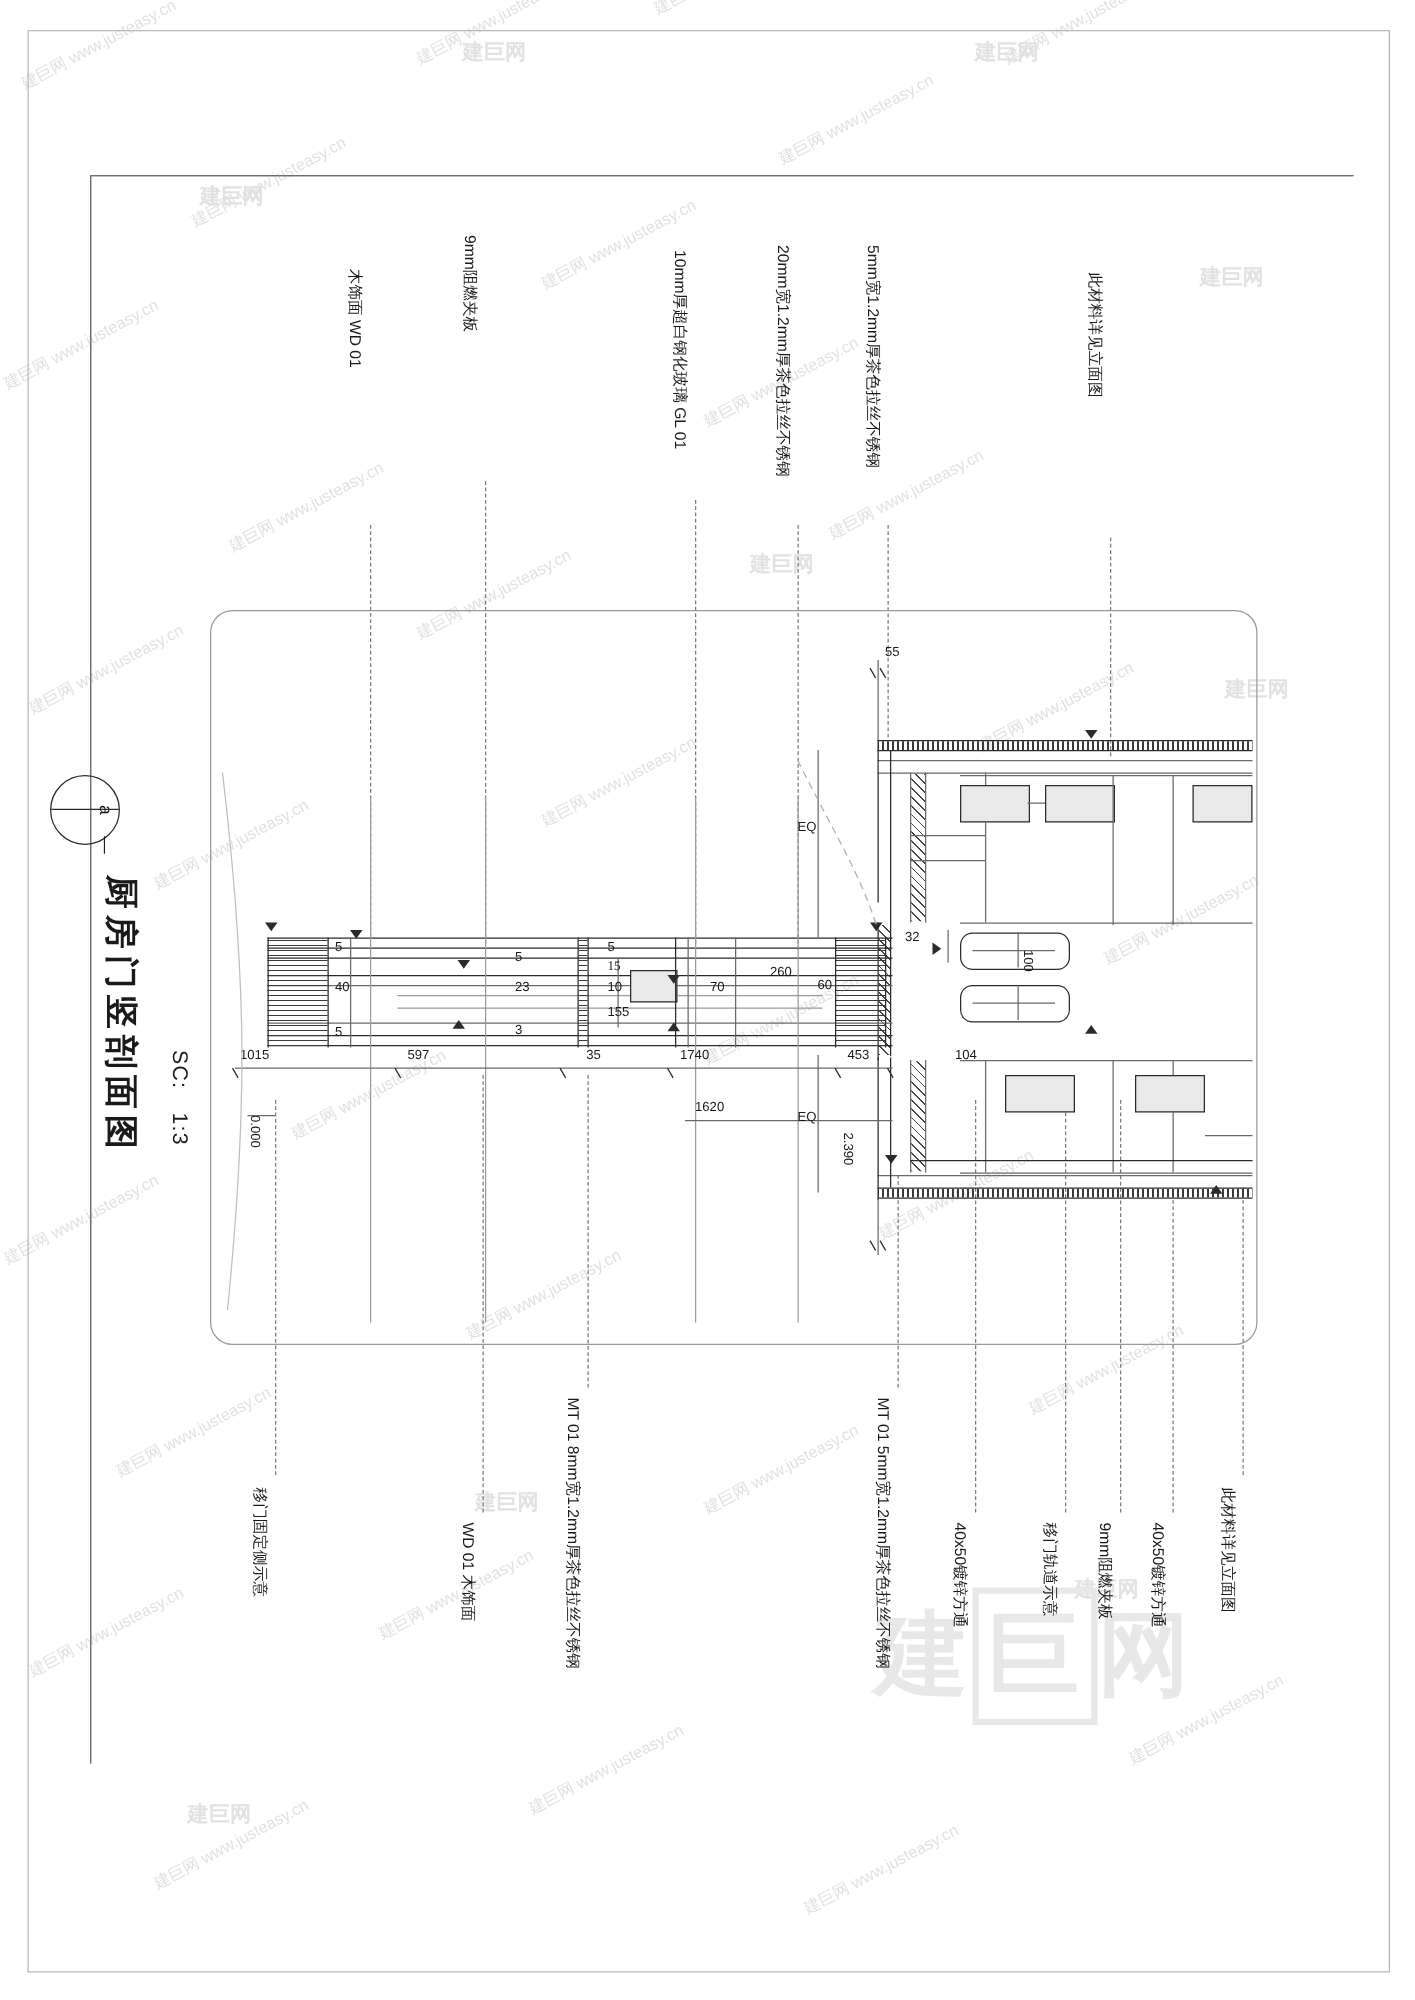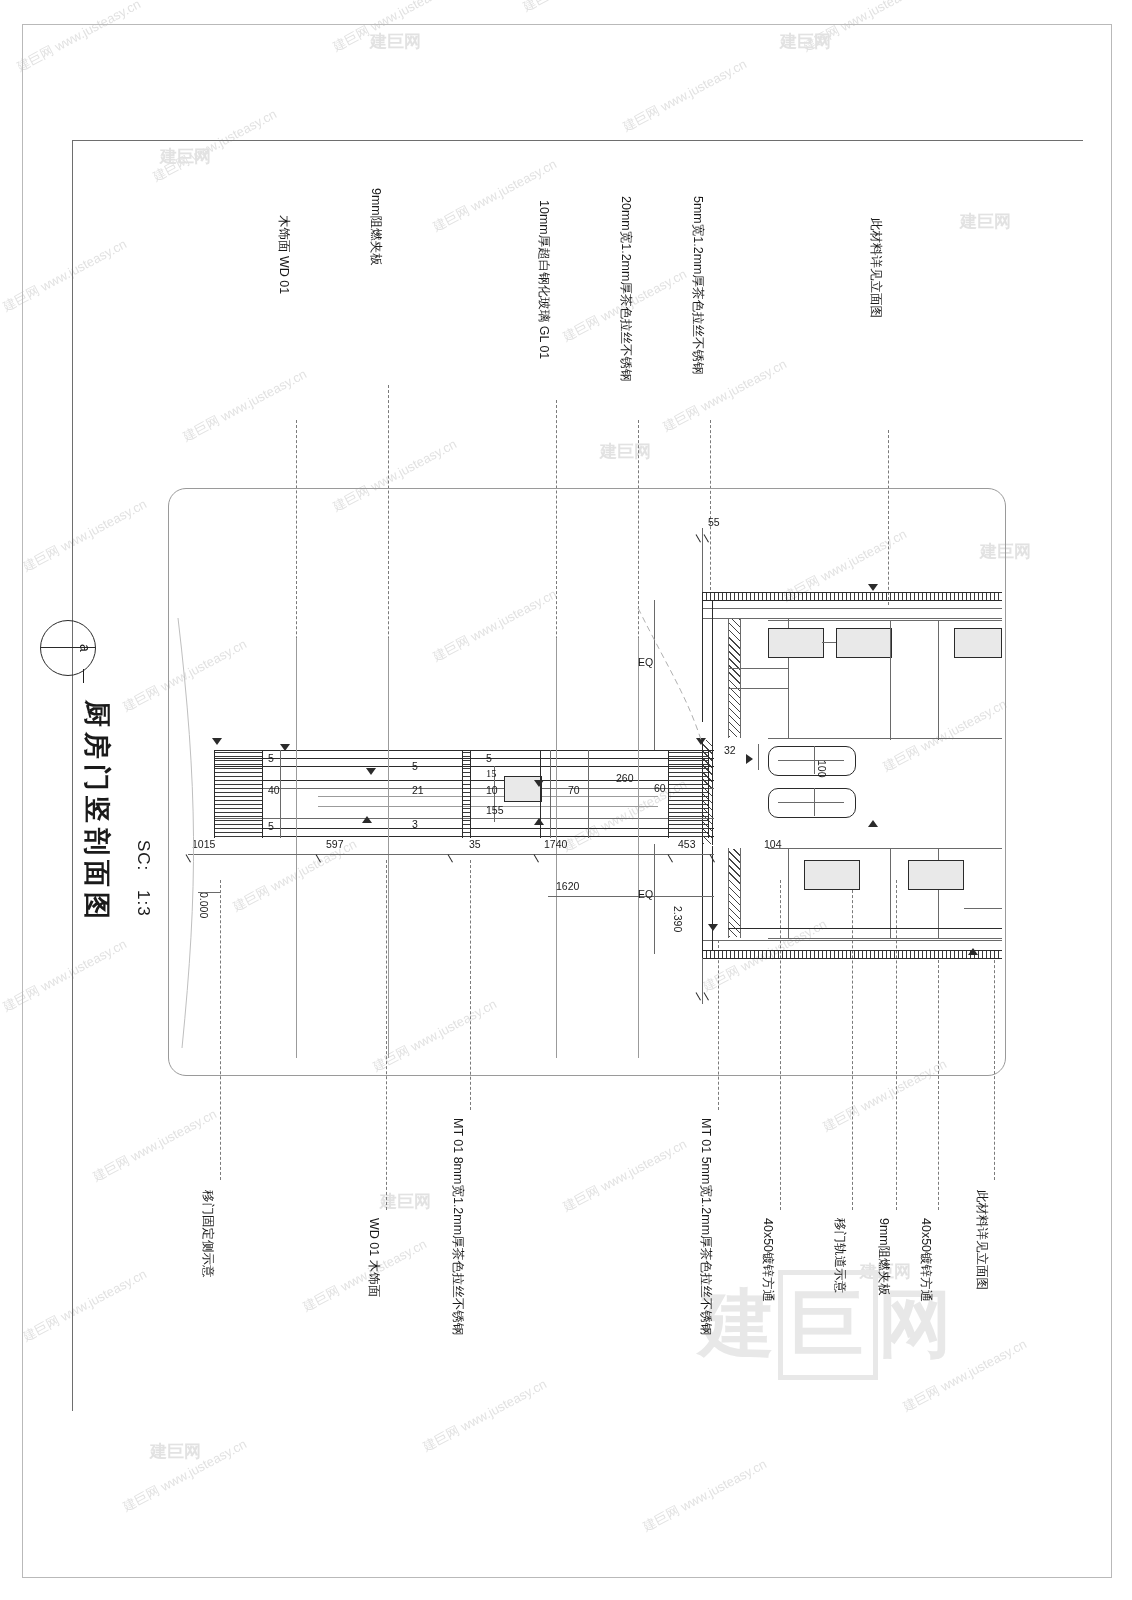--- a/index.html
+++ b/index.html
@@ -270,21 +270,21 @@
   <div class="tick" style="left:148px;top:366px;transform:rotate(60deg);"></div>
   <div class="tick" style="left:280px;top:366px;transform:rotate(60deg);"></div>
   <div class="tick" style="left:366px;top:366px;transform:rotate(60deg);"></div>
   <div class="tick" style="left:500px;top:366px;transform:rotate(60deg);"></div>
   <div class="tick" style="left:542px;top:366px;transform:rotate(60deg);"></div>
 
   <div class="dimtxt" style="left:100px;top:264px;">5</div>
   <div class="dimtxt" style="left:100px;top:296px;">40</div>
   <div class="dimtxt" style="left:100px;top:332px;">5</div>
   <div class="dimtxt" style="left:244px;top:272px;">5</div>
-  <div class="dimtxt" style="left:244px;top:296px;">21</div>
+  <div class="dimtxt" style="left:244px;top:296px;">23</div>
   <div class="dimtxt" style="left:244px;top:330px;">3</div>
   <div class="dimtxt" style="left:318px;top:264px;">5</div>
   <div class="dimtxt" style="left:318px;top:280px;font-family:Liberation Serif, serif;">15</div>
   <div class="dimtxt" style="left:318px;top:296px;">10</div>
   <div class="dimtxt" style="left:318px;top:316px;">155</div>
   <div class="dimtxt" style="left:400px;top:296px;">70</div>
   <div class="dimtxt" style="left:448px;top:284px;">260</div>
   <div class="dimtxt" style="left:486px;top:294px;">60</div>
 
   <div class="ln v thin" style="left:486px;top:112px;height:150px;"></div>

